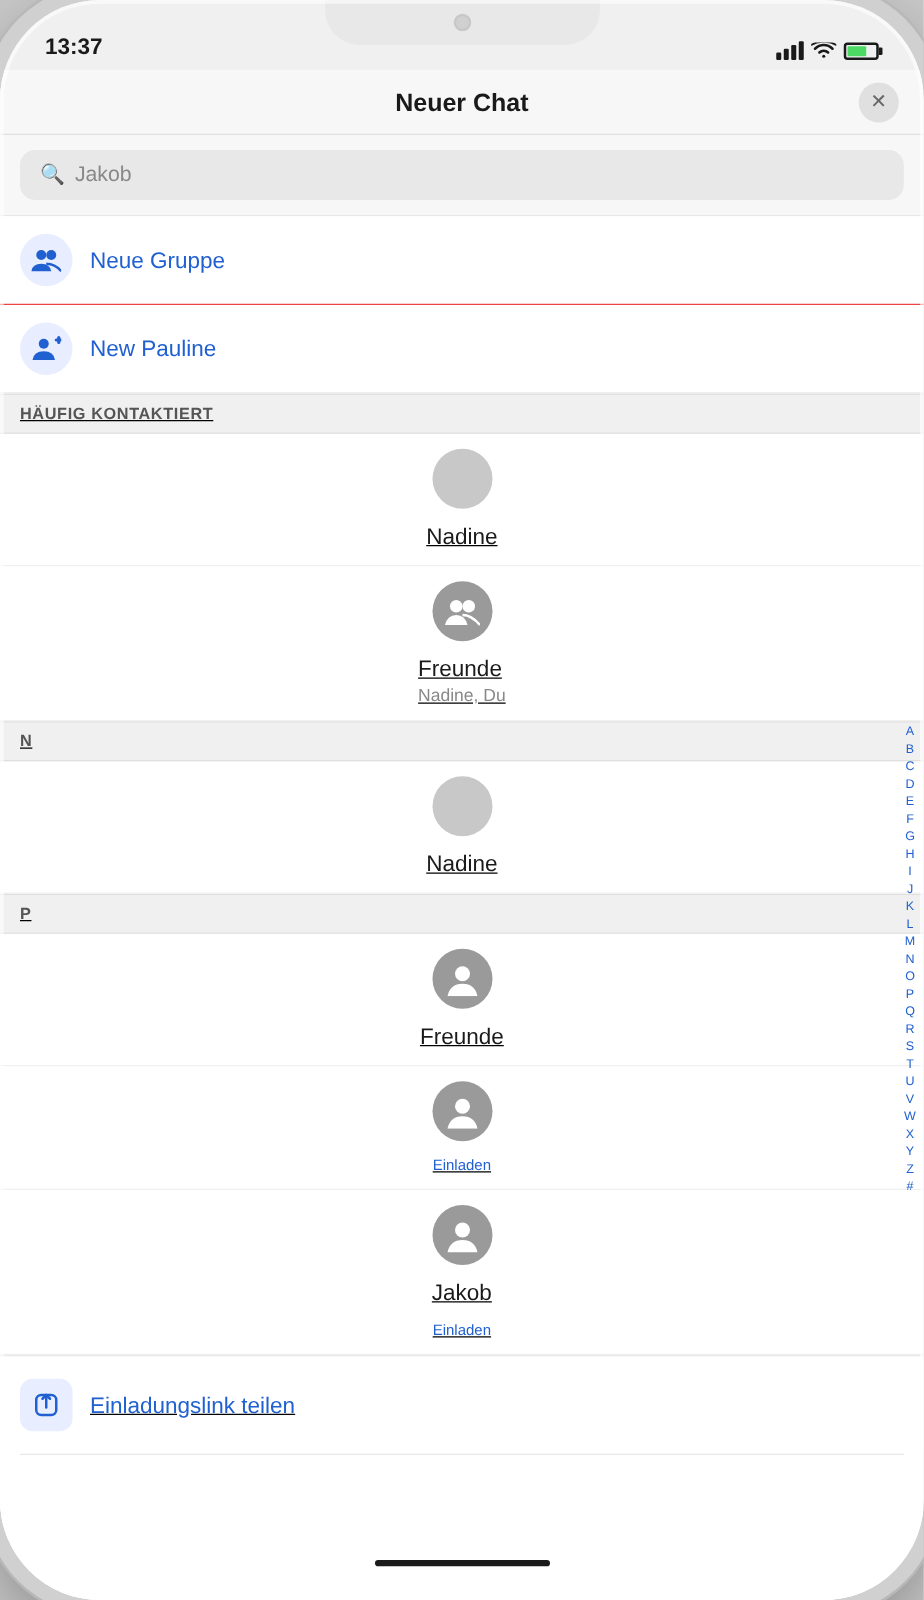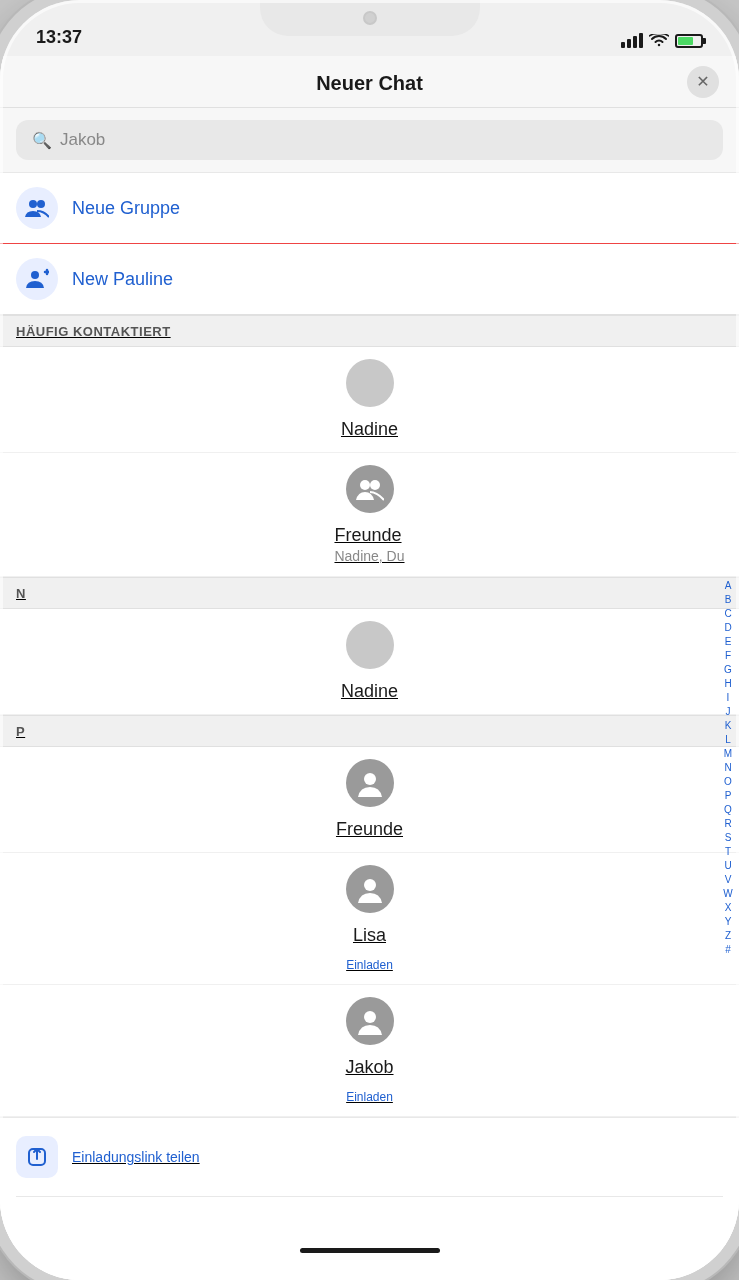--- a/index.html
+++ b/index.html
@@ -313,21 +313,21 @@
       width: 42px;
       height: 42px;
       background: #e8eeff;
       border-radius: 10px;
       display: flex;
       align-items: center;
       justify-content: center;
       flex-shrink: 0;
     }
     .share-label {
-      font-size: 14px;
+      font-size: 18px;
       color: #2060d0;
     }
     .bottom-line {
       height: 1px;
       background: #e8e8e8;
       margin: 0 16px;
     }
     
     .home-indicator {
       height: 60px;
@@ -473,23 +473,20 @@
         </div>
       </div>
 
 
       <div class="contact-item">
         <div class="avatar avatar-person">
           <svg width="28" height="28" viewBox="0 0 28 28">
             <circle cx="14" cy="10" r="6" fill="#fff"></circle>
             <path d="M2 28 Q4 18 14 18 Q24 18 26 28" fill="#fff"></path>
           </svg>
-        </div>
-        <div class="contact-info">
-          <span class="contact-name">Lisa</span>
         </div>
         <span class="invite-btn">Einladen</span>
       </div>
 
       <div class="contact-item">
         <div class="avatar avatar-person">
           <svg width="28" height="28" viewBox="0 0 28 28">
             <circle cx="14" cy="10" r="6" fill="#fff"></circle>
             <path d="M2 28 Q4 18 14 18 Q24 18 26 28" fill="#fff"></path>
           </svg>

